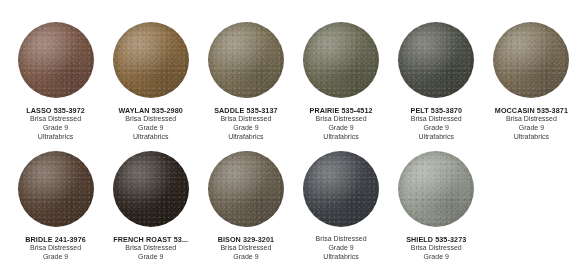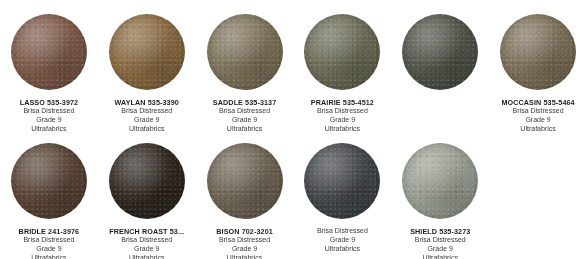--- a/index.html
+++ b/index.html
@@ -16,21 +16,21 @@
     font-family: "Liberation Sans", "DejaVu Sans", sans-serif;
     color: #2b2b2b;
   }
 
   #swatch-grid {
     display: grid;
     grid-template-columns: repeat(6, 1fr);
     grid-template-rows: repeat(2, 129px);
     width: 587px;
     height: 259px;
-    padding: 0;
+    padding: 8px;
   }
 
   .swatch-card {
     display: flex;
     flex-direction: column;
     align-items: center;
     justify-content: flex-start;
     padding-top: 14px;
   }
 
@@ -111,21 +111,21 @@
       <div class="swatch-line">Grade 9</div>
       <div class="swatch-line">Ultrafabrics</div>
     </div>
   </div>
 
   <div class="swatch-card">
     <div class="swatch-disc-wrap">
       <div class="swatch-disc" style="background-color: rgb(138, 106, 64);"></div>
     </div>
     <div class="swatch-text">
-      <div class="swatch-name">WAYLAN 535-3390</div>
+      <div class="swatch-name">WAYLAN 535-2980</div>
       <div class="swatch-line">Brisa Distressed</div>
       <div class="swatch-line">Grade 9</div>
       <div class="swatch-line">Ultrafabrics</div>
     </div>
   </div>
 
   <div class="swatch-card">
     <div class="swatch-disc-wrap">
       <div class="swatch-disc" style="background-color: rgb(126, 115, 89);"></div>
     </div>
@@ -147,28 +147,34 @@
       <div class="swatch-line">Brisa Distressed</div>
       <div class="swatch-line">Grade 9</div>
       <div class="swatch-line">Ultrafabrics</div>
     </div>
   </div>
 
   <div class="swatch-card">
     <div class="swatch-disc-wrap">
       <div class="swatch-disc" style="background-color: rgb(79, 83, 72);"></div>
     </div>
+    <div class="swatch-text">
+      <div class="swatch-name">PELT 535-3870</div>
+      <div class="swatch-line">Brisa Distressed</div>
+      <div class="swatch-line">Grade 9</div>
+      <div class="swatch-line">Ultrafabrics</div>
+    </div>
   </div>
 
   <div class="swatch-card">
     <div class="swatch-disc-wrap">
       <div class="swatch-disc" style="background-color: rgb(125, 112, 88);"></div>
     </div>
     <div class="swatch-text">
-      <div class="swatch-name">MOCCASIN 535-5464</div>
+      <div class="swatch-name">MOCCASIN 535-3871</div>
       <div class="swatch-line">Brisa Distressed</div>
       <div class="swatch-line">Grade 9</div>
       <div class="swatch-line">Ultrafabrics</div>
     </div>
   </div>
 
   <div class="swatch-card">
     <div class="swatch-disc-wrap">
       <div class="swatch-disc" style="background-color: rgb(88, 67, 52);"></div>
     </div>
@@ -190,21 +196,21 @@
       <div class="swatch-line">Grade 9</div>
       <div class="swatch-line">Ultrafabrics</div>
     </div>
   </div>
 
   <div class="swatch-card">
     <div class="swatch-disc-wrap">
       <div class="swatch-disc" style="background-color: rgb(110, 100, 83);"></div>
     </div>
     <div class="swatch-text">
-      <div class="swatch-name">BISON 702-3201</div>
+      <div class="swatch-name">BISON 329-3201</div>
       <div class="swatch-line">Brisa Distressed</div>
       <div class="swatch-line">Grade 9</div>
       <div class="swatch-line">Ultrafabrics</div>
     </div>
   </div>
 
   <div class="swatch-card">
     <div class="swatch-disc-wrap">
       <div class="swatch-disc" style="background-color: rgb(65, 69, 74);"></div>
     </div>

